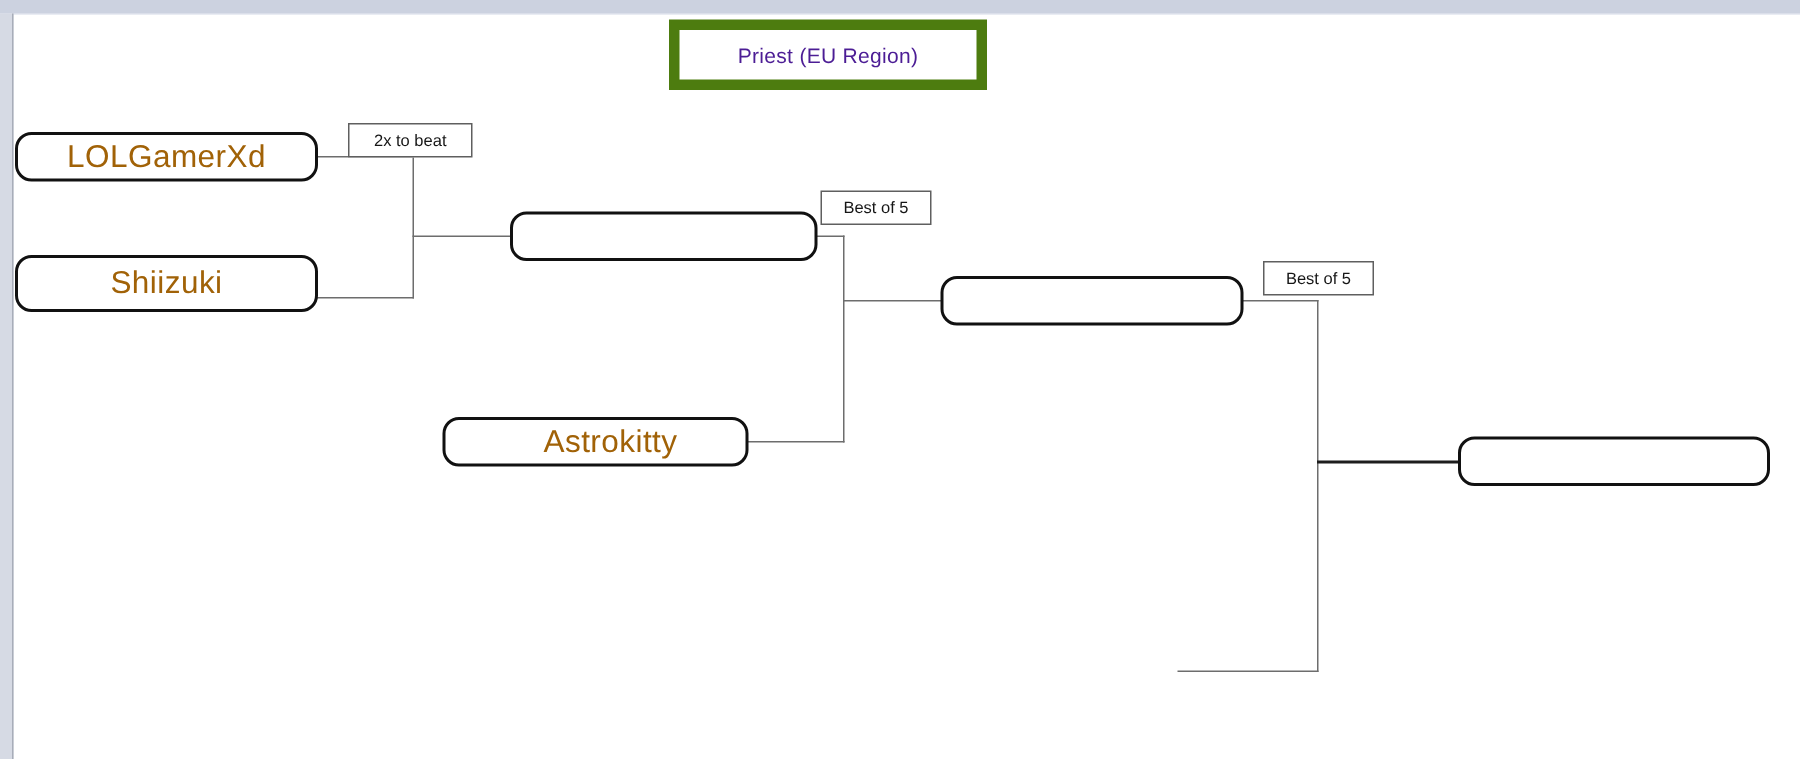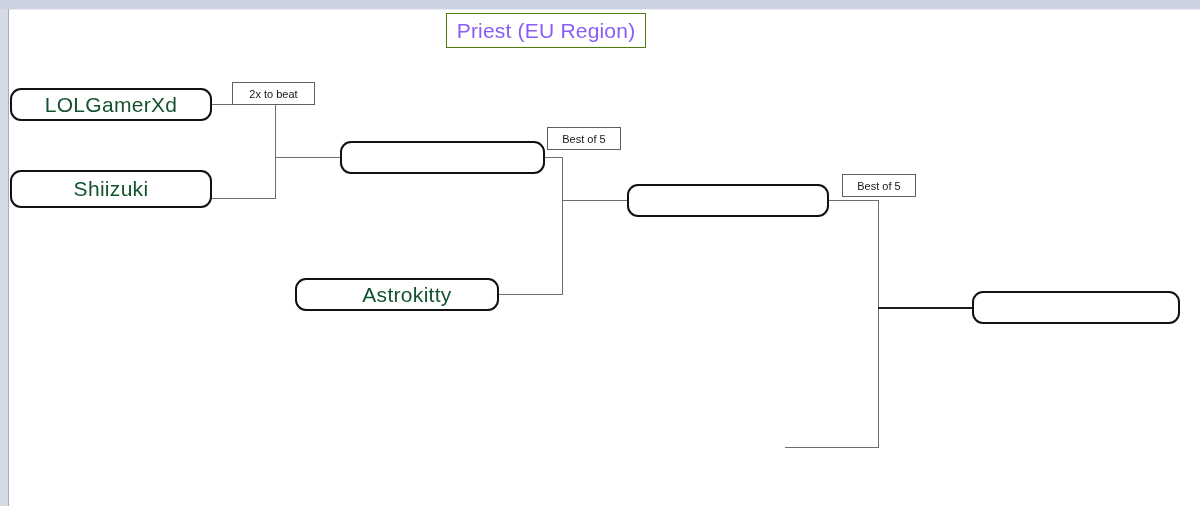--- a/index.html
+++ b/index.html
@@ -36,43 +36,43 @@
   .canvas {
     position: absolute;
     left: 10px; top: 10px;
     width: 1190px; height: 496px;
     background: #ffffff;
   }
 
   
   .title-box {
     position: absolute;
-    border: 1px solid #4d7c0f;
+    border: 7px solid #4d7c0f;
     background: #ffffff;
     display: flex;
     align-items: center;
     justify-content: center;
-    font-size: 21px;
-    color: #8b5cf6;
+    font-size: 14px;
+    color: #4c1d95;
     letter-spacing: 0.2px;
     white-space: nowrap;
   }
 
   
   .slot {
     position: absolute;
     box-sizing: border-box;
     border: 2.5px solid #111111;
     border-radius: 11px;
     background: #ffffff;
     display: flex;
     align-items: center;
     justify-content: center;
     font-size: 21px;
-    color: #14532d;
+    color: #a16207;
     letter-spacing: 0.3px;
     white-space: nowrap;
   }
   .slot.empty { }
 
   
   .note {
     position: absolute;
     box-sizing: border-box;
     border: 1px solid #5f5f5f;

